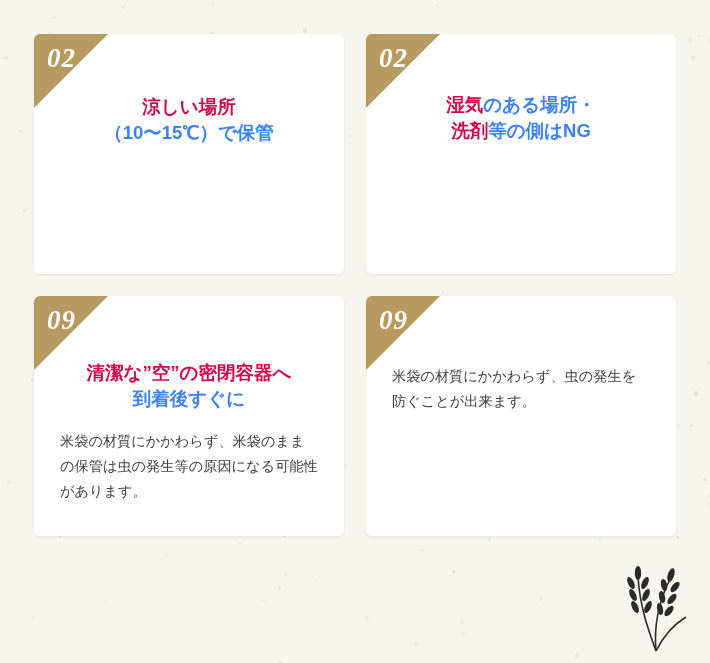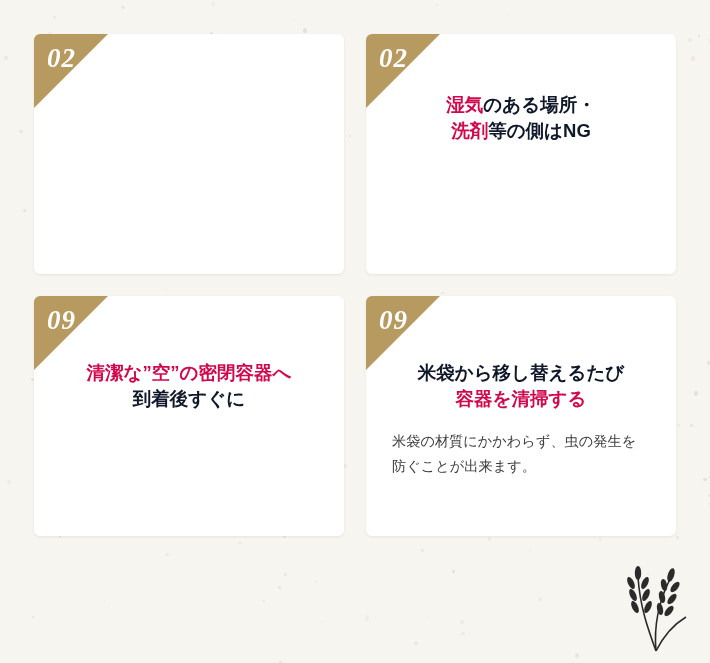--- a/index.html
+++ b/index.html
@@ -88,21 +88,21 @@
 
   .headline {
     text-align: center;
     font-size: 18.5px;
     font-weight: bold;
     line-height: 1.42;
     color: #1a1a1a;
     margin-bottom: 16px;
   }
   .headline .accent { color: #d1094b; }
-  .headline .plain { color: #0f172a; }
+  .headline .plain { color: #3b82f6; }
 
   .body-text {
     font-size: 14.2px;
     line-height: 1.78;
     color: #3d3d3d;
     text-align: left;
   }
 
   
   .card-1 .headline { padding-top: 2px; }
@@ -268,20 +268,28 @@
       <div class="speck" style="width: 3.6px; height: 2.9px; left: 404px; top: 411px; opacity: 0.37;"></div>
       <div class="speck" style="width: 3.7px; height: 2.1px; left: 614px; top: 179px; opacity: 0.27;"></div>
     </div>
 
 
   <div class="grid">
 
     <div class="card card-1">
       <div class="corner"></div>
       <div class="card-num">02</div>
+      <div class="headline">
+        <div>
+          <span class="accent">涼しい場所</span>
+        </div>
+        <div>
+          <span class="plain">（10〜15℃）で保管</span>
+        </div>
+      </div>
     </div>
 
     <div class="card card-2">
       <div class="corner"></div>
       <div class="card-num">02</div>
       <div class="headline">
         <div>
           <span class="accent">湿気</span><span class="plain">のある場所・</span>
         </div>
         <div>
@@ -294,33 +302,26 @@
       <div class="corner"></div>
       <div class="card-num">09</div>
       <div class="headline">
         <div>
           <span class="accent">清潔な”空”の密閉容器へ</span>
         </div>
         <div>
           <span class="plain">到着後すぐに</span>
         </div>
       </div>
+      <div class="body-text">米袋の材質にかかわらず、米袋のままの保管は虫の発生等の原因になる可能性があります。</div>
     </div>
 
     <div class="card card-4">
       <div class="corner"></div>
       <div class="card-num">09</div>
-      <div class="headline">
-        <div>
-          <span class="plain">米袋から移し替えるたび</span>
-        </div>
-        <div>
-          <span class="accent">容器を清掃する</span>
-        </div>
-      </div>
       <div class="body-text">米袋の材質にかかわらず、虫の発生を防ぐことが出来ます。</div>
     </div>
 
   </div>
 
   <svg class="wheat" viewBox="0 0 110 120">
     <g stroke="#2b2b2b" stroke-width="1.6" fill="none">
       <path d="M78 114 C70 92 62 70 60 40"></path>
       <path d="M78 114 C76 92 80 66 92 42"></path>
       <path d="M78 114 C86 98 98 86 108 80"></path>

